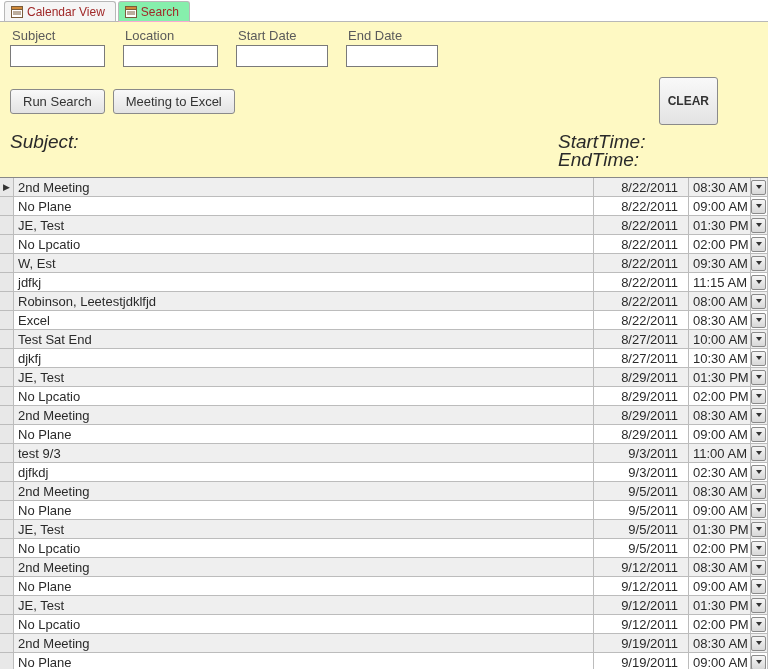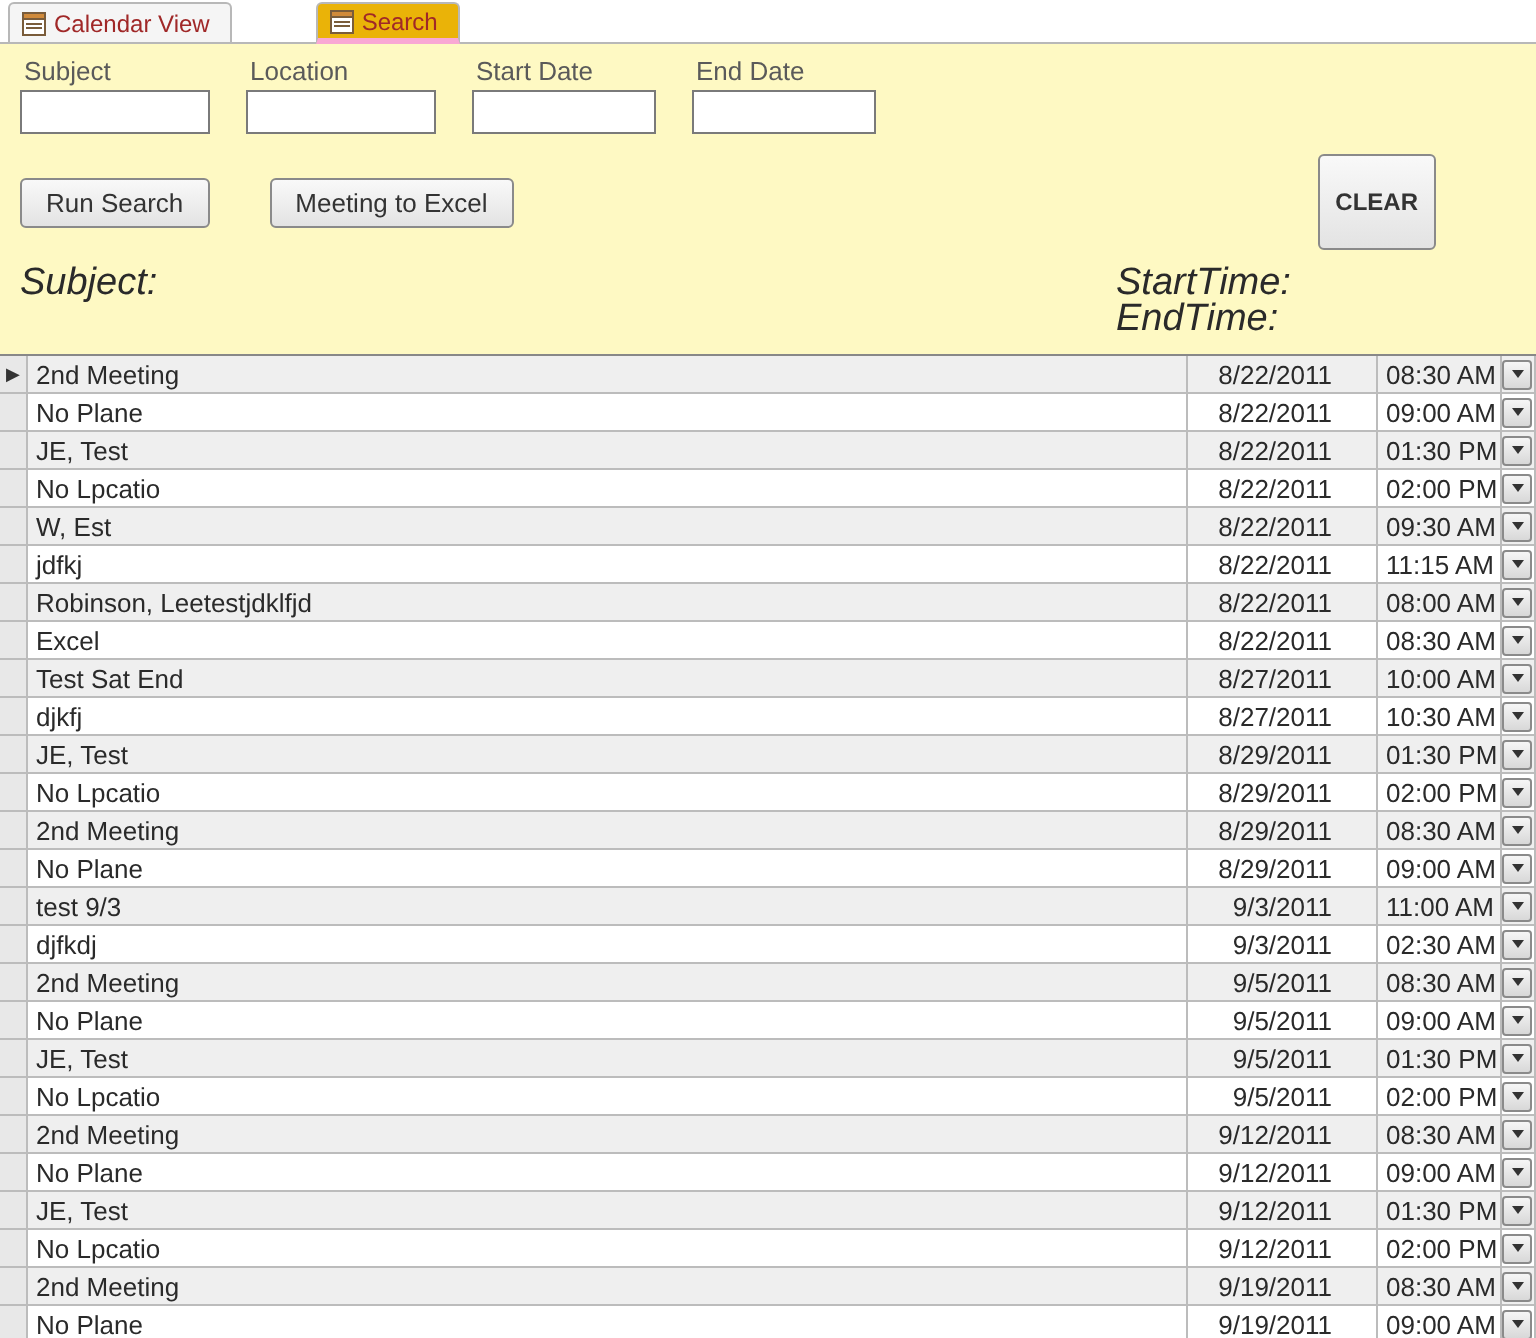--- a/index.html
+++ b/index.html
@@ -31,26 +31,25 @@
     border-top-left-radius: 3px;
     border-top-right-radius: 3px;
     background: #f5f5f5;
     margin-right: 2px;
     font-size: 12px;
     color: #333;
     height: 20px;
     position: relative;
   }
   .tab.active {
-    background: #eab308;
+    background: #86efac;
     color: #a02828;
-    border-bottom: 3px solid #f9a8d4;
+    border-bottom: 1px solid #f9a8d4;
     margin-bottom: -1px;
     height: 21px;
-    margin-left: 40px;
   }
   .tab.inactive { color: #a02828; }
   .tab-icon {
     width: 12px; height: 12px;
     display: inline-flex; align-items: center; justify-content: center;
   }
   .header-panel {
     background: #fef9c3;
     padding: 6px 10px 8px 10px;
   }
@@ -72,21 +71,20 @@
     padding: 2px 4px;
     font-size: 13px;
   }
   .w-subject { width: 95px; }
   .w-location { width: 95px; }
   .w-date { width: 92px; }
   .button-row {
     display: flex;
     align-items: center;
     margin-top: 10px;
-    gap: 22px;
   }
   .btn {
     background: linear-gradient(#f9f9f9, #e3e3e3);
     border: 1px solid #8a8a8a;
     border-radius: 3px;
     padding: 4px 12px;
     font-size: 13px;
     color: #333;
     cursor: pointer;
     margin-right: 8px;
@@ -134,21 +132,21 @@
     border-right: 1px solid #bcbcbc;
     padding: 1px 4px;
     overflow: hidden;
     white-space: nowrap;
     font-size: 13px;
     color: #2a2a2a;
     display: flex;
     align-items: center;
   }
   .cell-subject { flex: 1; }
-  .cell-date { width: 95px; justify-content: flex-end; padding-right: 22px; }
+  .cell-date { width: 95px; justify-content: flex-end; padding-right: 10px; }
   .cell-time { width: 62px; }
   .cell-dd {
     width: 17px;
     min-width: 17px;
     padding: 0;
     display: flex;
     align-items: center;
     justify-content: center;
   }
   .dd-btn {

